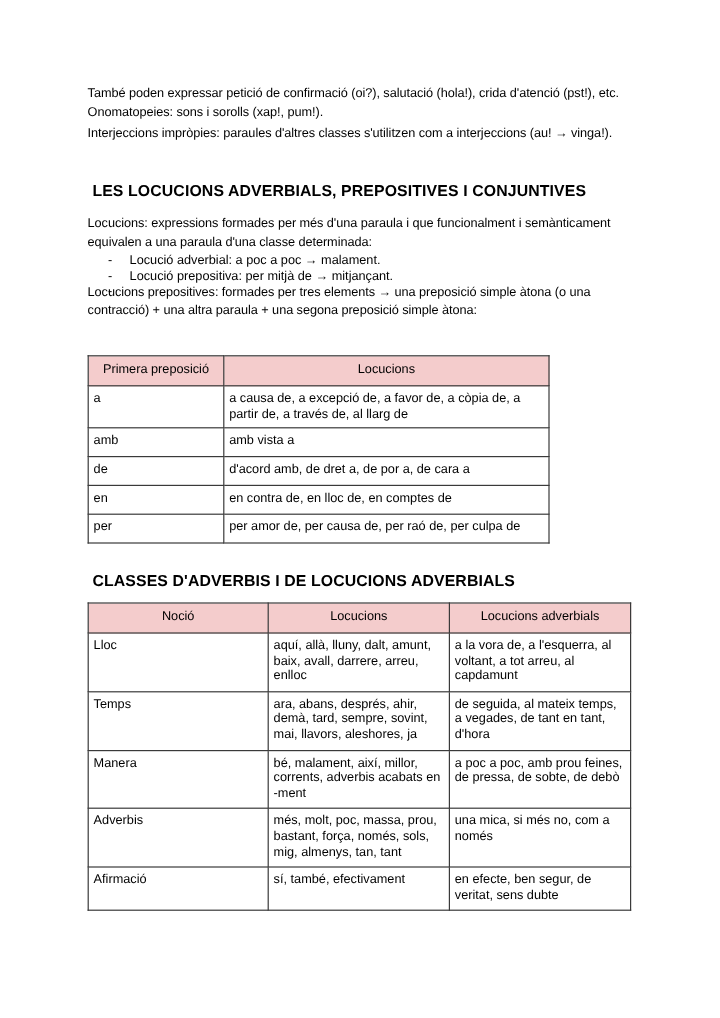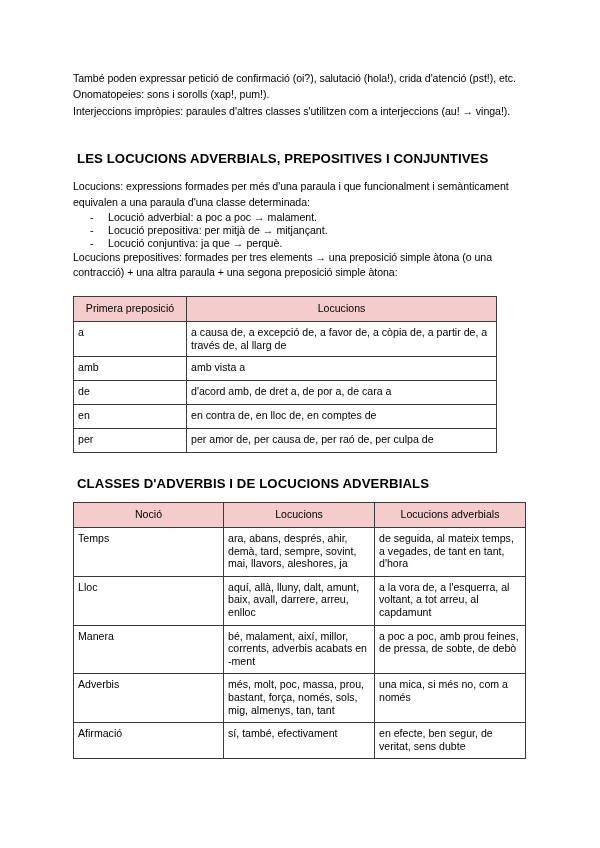--- a/index.html
+++ b/index.html
@@ -12,21 +12,21 @@
     #h2 { position: absolute; left: 73px; top: 471px; }
     #intro { position: absolute; left: 73px; top: 70px; width: 460px; }
     #loc { position: absolute; left: 73px; top: 178px; width: 460px; }
     ul.dash { list-style: none; margin: 0; padding: 0; }
     ul.dash li { position: relative; padding-left: 35px; font-size: 10.6px; line-height: 13.1px; }
     ul.dash li .dash { position: absolute; left: 17px; top: 0; }
     table { border-collapse: collapse; position: absolute; font-size: 10.6px; }
     td, th { border: 1.3px solid #3a3a3a; vertical-align: top; text-align: left;
              padding: 4px 4px 5px 4px; line-height: 12.6px; font-weight: normal; }
     th { background: #f4cccc; text-align: center; vertical-align: middle; }
-    #t1 { left: 73px; top: 296px; width: 424px; padding-left: 15px; }
+    #t1 { left: 73px; top: 296px; width: 385px; padding-left: 15px; }
     #t1 col.c1 { width: 113px; }
     #t1 th { height: 15px; }
     #t1 td { height: 14px; }
     #t2 { left: 73px; top: 502px; width: 453px; }
     #t2 col.c1 { width: 150px; }
     #t2 col.c2 { width: 151px; }
     #t2 th { height: 15px; }
     #t2 td { padding-bottom: 6px; }
   </style>
 </head>
@@ -37,21 +37,21 @@
   <p class="p">Interjeccions impròpies: paraules d'altres classes s'utilitzen com a interjeccions (au! → vinga!).</p>
 </div>
 
 <h2 id="h1">LES LOCUCIONS ADVERBIALS, PREPOSITIVES I CONJUNTIVES</h2>
 
 <div id="loc">
   <p class="p">Locucions: expressions formades per més d'una paraula i que funcionalment i semànticament equivalen a una paraula d'una classe determinada:</p>
   <ul class="dash">
     <li><span class="dash">-</span><span>Locució adverbial: a poc a poc → malament.</span></li>
     <li><span class="dash">-</span><span>Locució prepositiva: per mitjà de → mitjançant.</span></li>
-    <li><span class="dash">-</span><span>Locució conjuntiva: ja que → perquè.</span></li>
+    <li><span class="dash">-</span></li>
   </ul>
   <p class="p" style="line-height:15.5px;">Locucions prepositives: formades per tres elements → una preposició simple àtona (o una contracció) + una altra paraula + una segona preposició simple àtona:</p>
 </div>
 
 <table id="t1">
   <colgroup>
       <col class="c1">
       <col class="c2">
     </colgroup>
   <thead>
@@ -94,28 +94,28 @@
     </colgroup>
   <thead>
     <tr>
       <th>Noció</th>
       <th>Locucions</th>
       <th>Locucions adverbials</th>
     </tr>
   </thead>
   <tbody>
     <tr>
+      <td>Lloc</td>
+      <td>aquí, allà, lluny, dalt, amunt, baix, avall, darrere, arreu, enlloc</td>
+      <td>a la vora de, a l'esquerra, al voltant, a tot arreu, al capdamunt</td>
+    </tr>
+    <tr>
       <td>Temps</td>
       <td>ara, abans, després, ahir, demà, tard, sempre, sovint, mai, llavors, aleshores, ja</td>
       <td>de seguida, al mateix temps, a vegades, de tant en tant, d'hora</td>
-    </tr>
-    <tr>
-      <td>Lloc</td>
-      <td>aquí, allà, lluny, dalt, amunt, baix, avall, darrere, arreu, enlloc</td>
-      <td>a la vora de, a l'esquerra, al voltant, a tot arreu, al capdamunt</td>
     </tr>
     <tr>
       <td>Manera</td>
       <td>bé, malament, així, millor, corrents, adverbis acabats en -ment</td>
       <td>a poc a poc, amb prou feines, de pressa, de sobte, de debò</td>
     </tr>
     <tr>
       <td>Adverbis</td>
       <td>més, molt, poc, massa, prou, bastant, força, només, sols, mig, almenys, tan, tant</td>
       <td>una mica, si més no, com a només</td>

